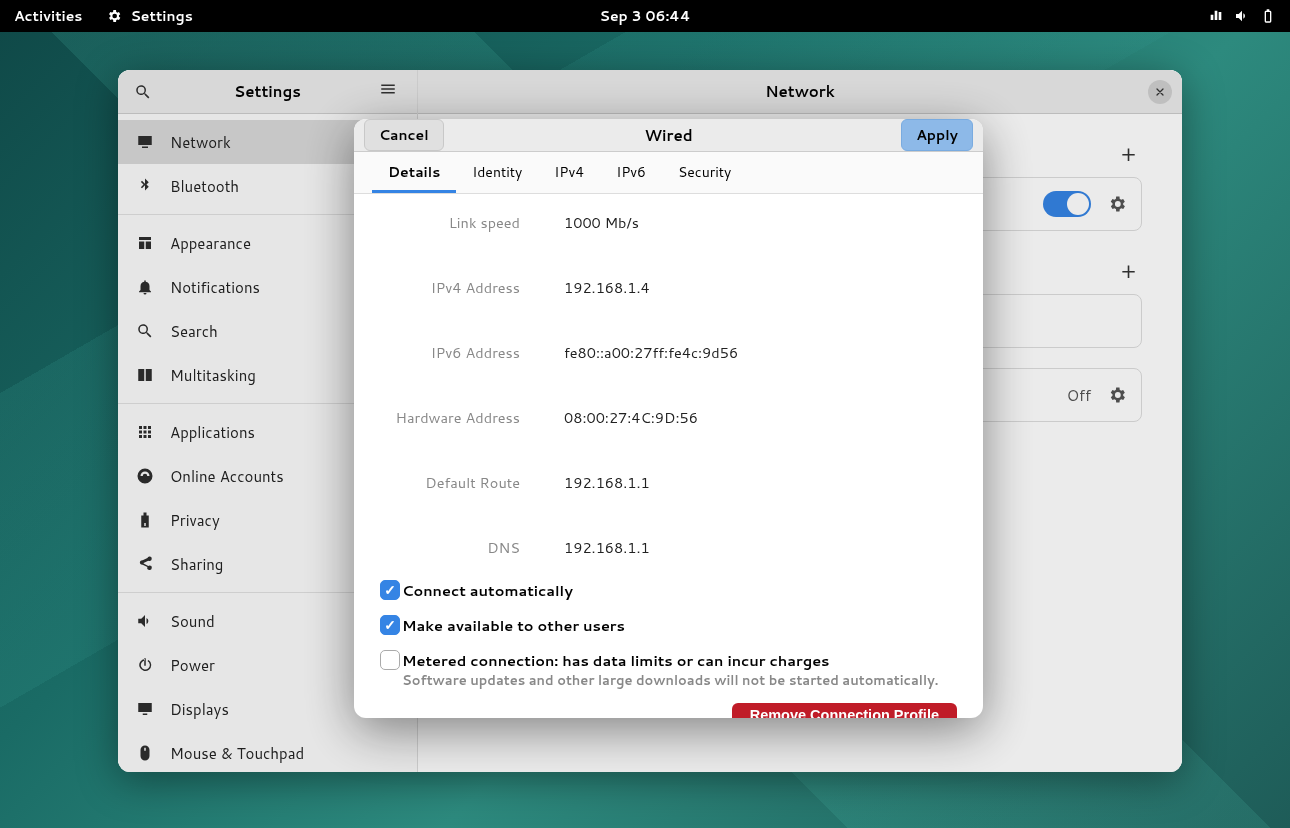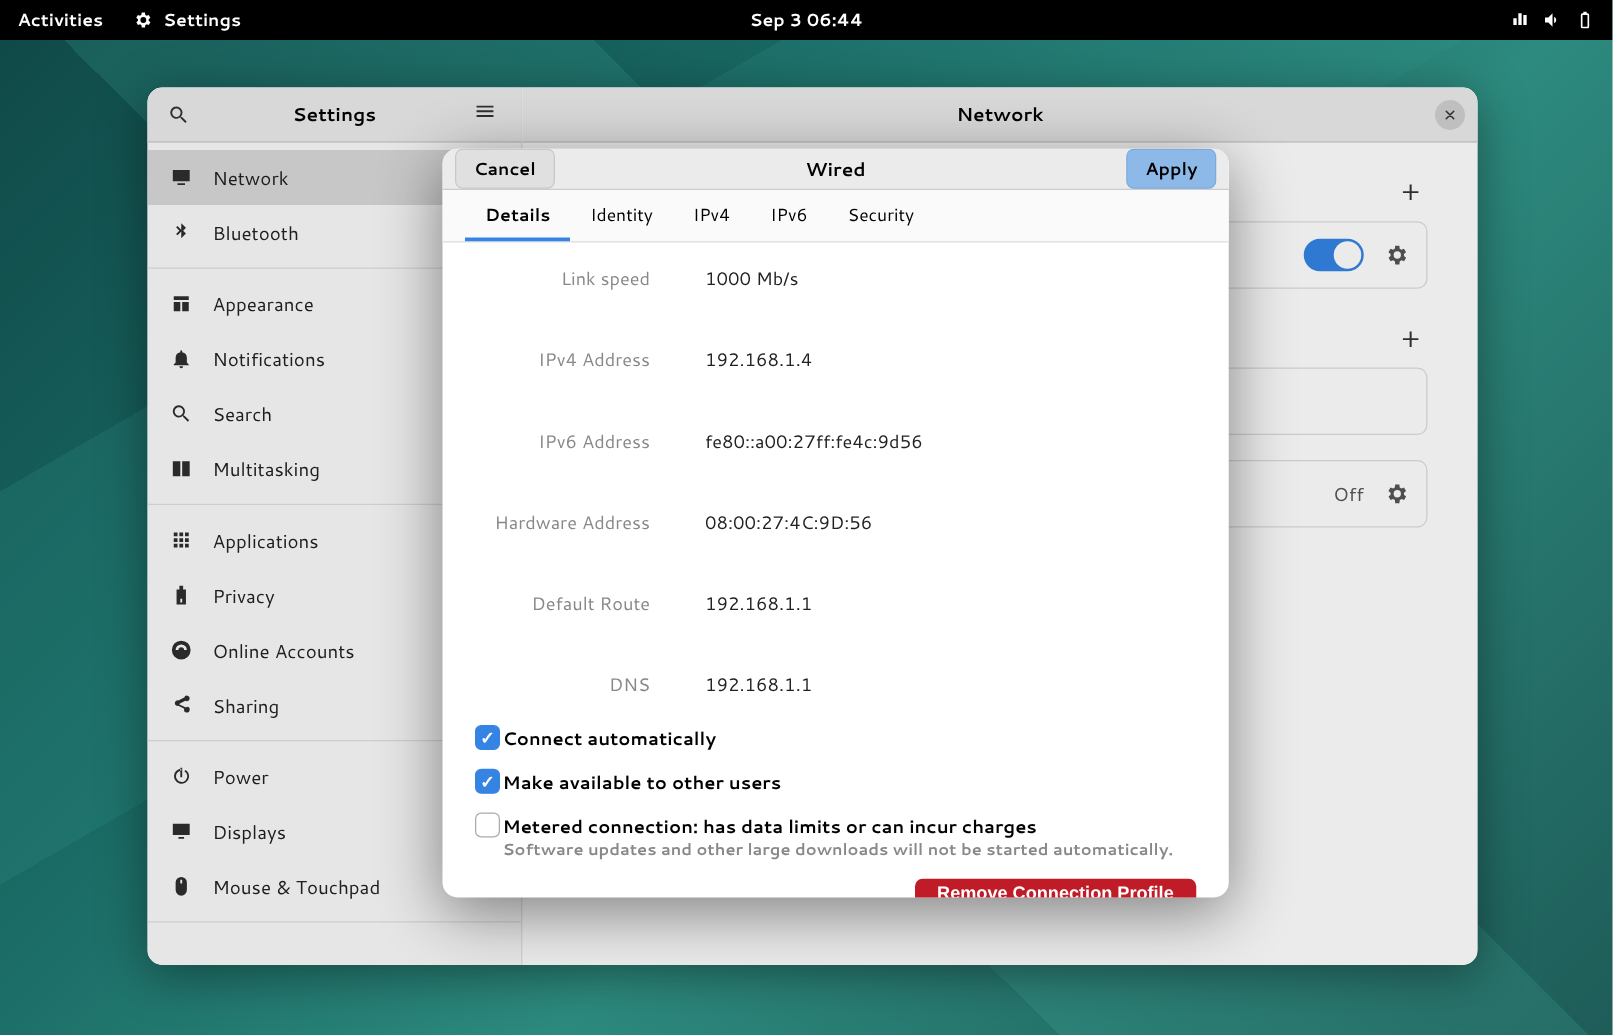--- a/index.html
+++ b/index.html
@@ -151,38 +151,44 @@
         </div>
         <div class="sidebar-group">
           <div class="sidebar-item">
             <svg viewBox="0 0 24 24">
               <path d="M4 4h4v4H4zm6 0h4v4h-4zm6 0h4v4h-4zM4 10h4v4H4zm6 0h4v4h-4zm6 0h4v4h-4zM4 16h4v4H4zm6 0h4v4h-4zm6 0h4v4h-4z"></path>
             </svg>
             <span>Applications</span>
           </div>
           <div class="sidebar-item">
             <svg viewBox="0 0 24 24">
+              <path d="M12 2a10 10 0 100 20 10 10 0 000-20zm0 4a6 6 0 016 6h-3a3 3 0 00-6 0H6a6 6 0 016-6z"></path>
+            </svg>
+            <span>Online Accounts</span>
+          </div>
+          <div class="sidebar-item">
+            <svg viewBox="0 0 24 24">
               <path d="M10 2v4H7v16h10V6h-3V2zm1 14h2v4h-2z"></path>
             </svg>
             <span>Privacy</span>
           </div>
           <div class="sidebar-item">
             <svg viewBox="0 0 24 24">
-              <path d="M12 2a10 10 0 100 20 10 10 0 000-20zm0 4a6 6 0 016 6h-3a3 3 0 00-6 0H6a6 6 0 016-6z"></path>
-            </svg>
-            <span>Online Accounts</span>
-          </div>
-          <div class="sidebar-item">
-            <svg viewBox="0 0 24 24">
               <path d="M18 8a3 3 0 10-2.8-4L8.9 7.1a3 3 0 100 5.8l6.3 3.1A3 3 0 1018 14a3 3 0 00-1.6.5l-6.3-3.1a3 3 0 000-.8l6.3-3.1A3 3 0 0018 8z"></path>
             </svg>
             <span>Sharing</span>
           </div>
         </div>
         <div class="sidebar-group">
+          <div class="sidebar-item">
+            <svg viewBox="0 0 24 24">
+              <path d="M3 9v6h4l5 5V4L7 9H3zm13.5 3a4.5 4.5 0 00-2.5-4v8a4.5 4.5 0 002.5-4z"></path>
+            </svg>
+            <span>Sound</span>
+          </div>
           <div class="sidebar-item">
             <svg viewBox="0 0 24 24">
               <path d="M11 3h2v10h-2zm5.7 2.3l-1.4 1.4A6 6 0 1112 6V4a8 8 0 104.7 1.3z"></path>
             </svg>
             <span>Power</span>
           </div>
           <div class="sidebar-item">
             <svg viewBox="0 0 24 24">
               <path d="M3 4h18v12H3zM9 20h6v-2H9z"></path>
             </svg>

